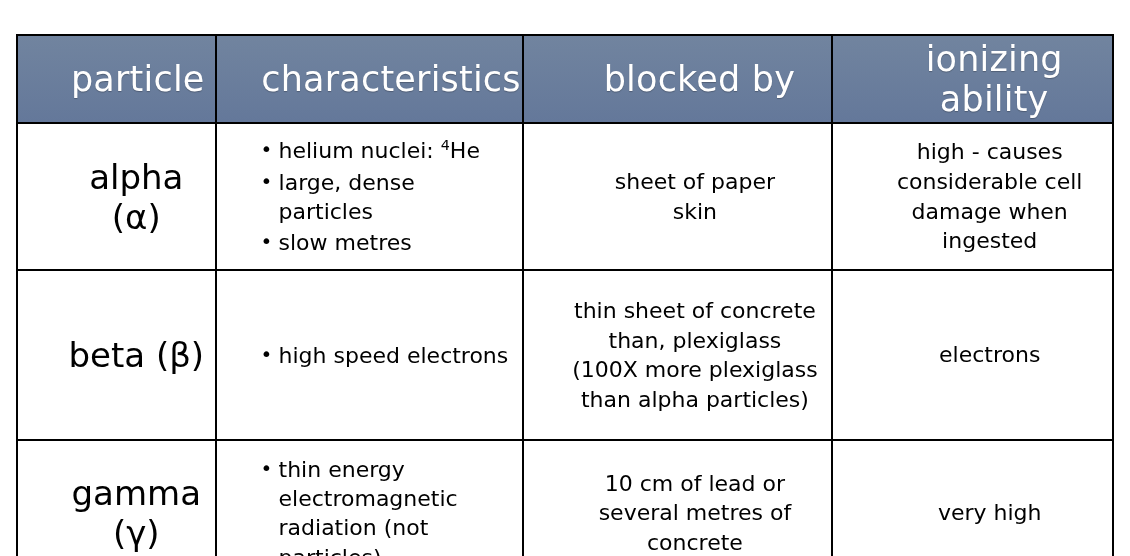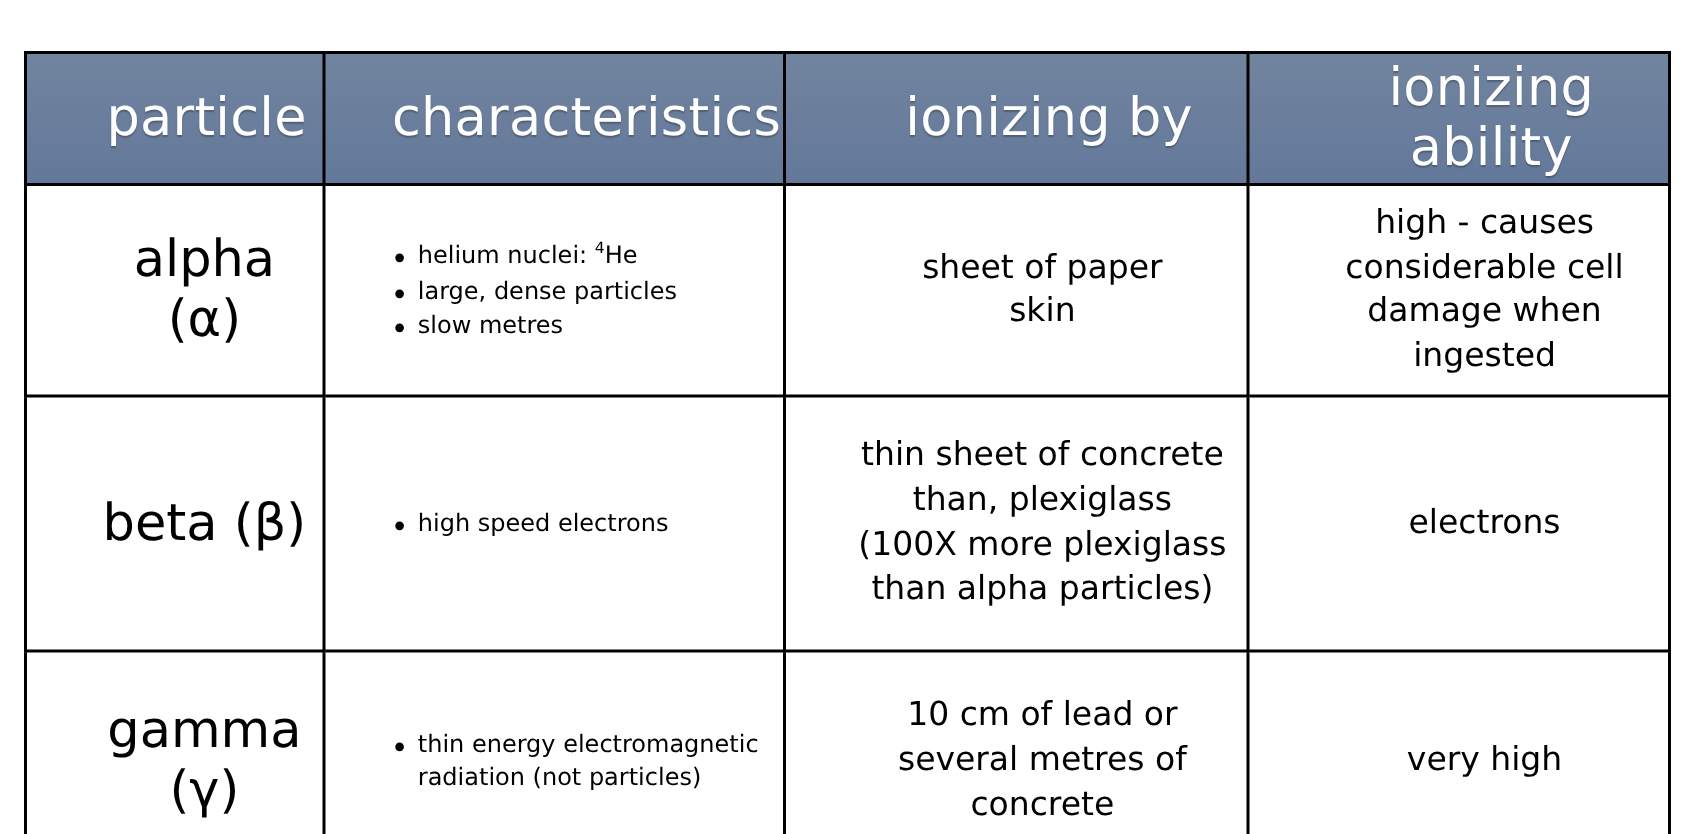--- a/index.html
+++ b/index.html
@@ -53,21 +53,21 @@
   td.particle-cell {
     text-align: center;
     font-size: 34px;
     color: #000000;
     line-height: 1.18;
     padding: 6px 4px;
     border-radius: 11px;
   }
   td.list-cell {
     padding: 10px 8px 10px 14px;
-    font-size: 16px;
+    font-size: 22px;
     color: #000000;
     line-height: 1.33;
   }
   td.list-cell ul {
     margin: 0;
     padding: 0;
     list-style: none;
   }
   td.list-cell li {
     position: relative;
@@ -103,21 +103,21 @@
     <colgroup>
       <col class="col-particle">
       <col class="col-char">
       <col class="col-blocked">
       <col class="col-ion">
     </colgroup>
     <thead>
       <tr>
         <th>particle</th>
         <th>characteristics</th>
-        <th>ionizing by</th>
+        <th>blocked by</th>
         <th>ionizing ability</th>
       </tr>
     </thead>
     <tbody>
 
       <tr class="row-alpha">
         <td class="particle-cell">alpha (α)</td>
         <td class="list-cell">
           <ul>
             <li><span class="nowrap"><span>helium nuclei:  </span><sup>4</sup><span>He</span></span></li>

